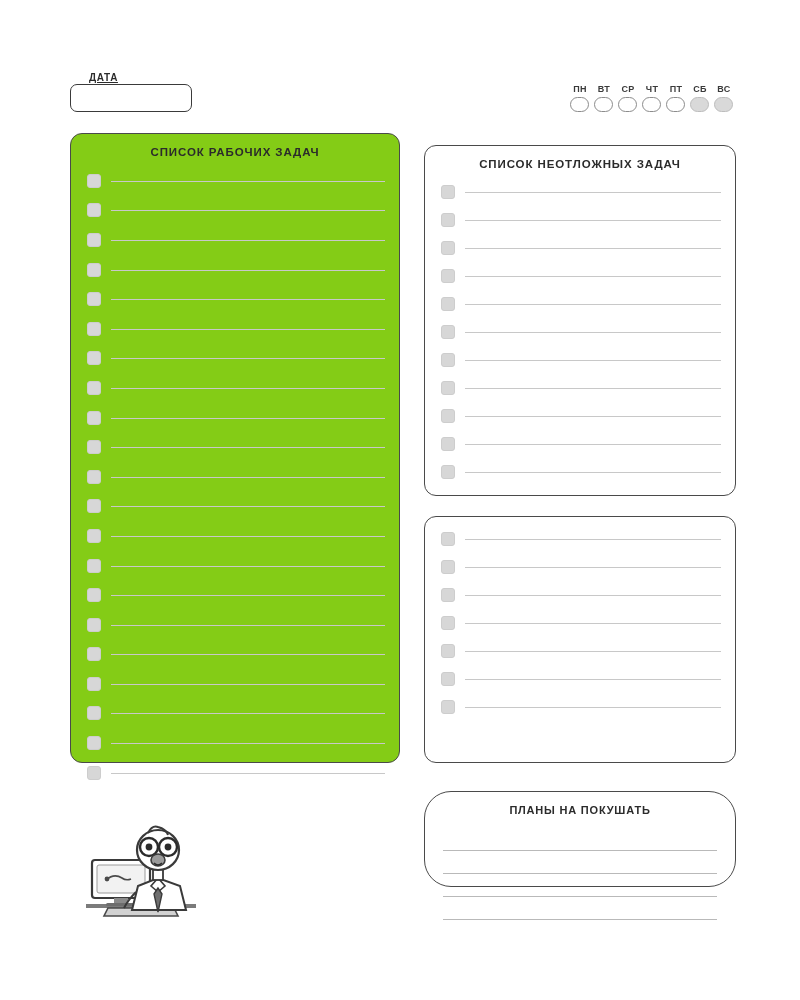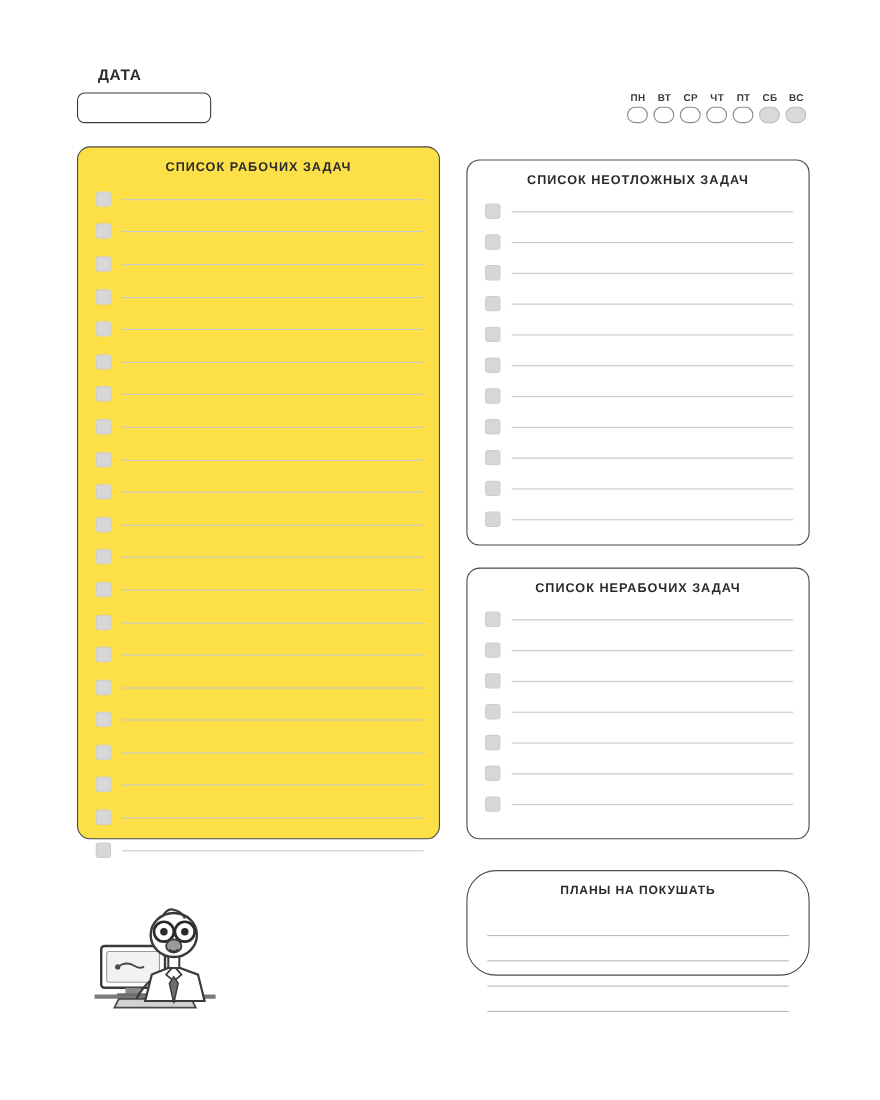--- a/index.html
+++ b/index.html
@@ -30,27 +30,28 @@
     top: 84px;
     width: 122px;
     height: 28px;
     border: 1.2px solid #3a3a3a;
     border-radius: 7px;
     box-sizing: border-box;
   }
   .date-label {
     position: absolute;
     left: 84px;
-    top: 60px;
+    top: 72px;
     background: #ffffff;
     padding: 0 5px;
-    font-size: 14px;
+    font-size: 10px;
     letter-spacing: 0.6px;
     font-weight: 700;
     color: #2b2b2b;
+    text-decoration: underline;
   }
 
   
   .weekdays {
     position: absolute;
     right: 66px;
     top: 84px;
     display: flex;
     gap: 4px;
     justify-content: space-between;
@@ -82,21 +83,21 @@
 
   
   .panel {
     position: absolute;
     border: 1.3px solid #4a4a4a;
     border-radius: 12px;
     box-sizing: border-box;
     background: #ffffff;
   }
   .panel.shaded {
-    background: #fde047;
+    background: #84cc16;
   }
   .panel-title {
     text-align: center;
     font-size: 11.5px;
     font-weight: 700;
     letter-spacing: 0.9px;
     color: #2b2b2b;
     margin-top: 12px;
   }
 
@@ -380,21 +381,20 @@
           <span class="ruled"></span>
         </div>
       <div class="row">
           <span class="checkbox"></span>
           <span class="ruled"></span>
         </div>
     </div>
   </div>
 
   <div class="panel" id="panel-nonwork">
-    <div class="panel-title">СПИСОК НЕРАБОЧИХ ЗАДАЧ</div>
     <div class="rows">
       <div class="row">
           <span class="checkbox"></span>
           <span class="ruled"></span>
         </div>
       <div class="row">
           <span class="checkbox"></span>
           <span class="ruled"></span>
         </div>
       <div class="row">

